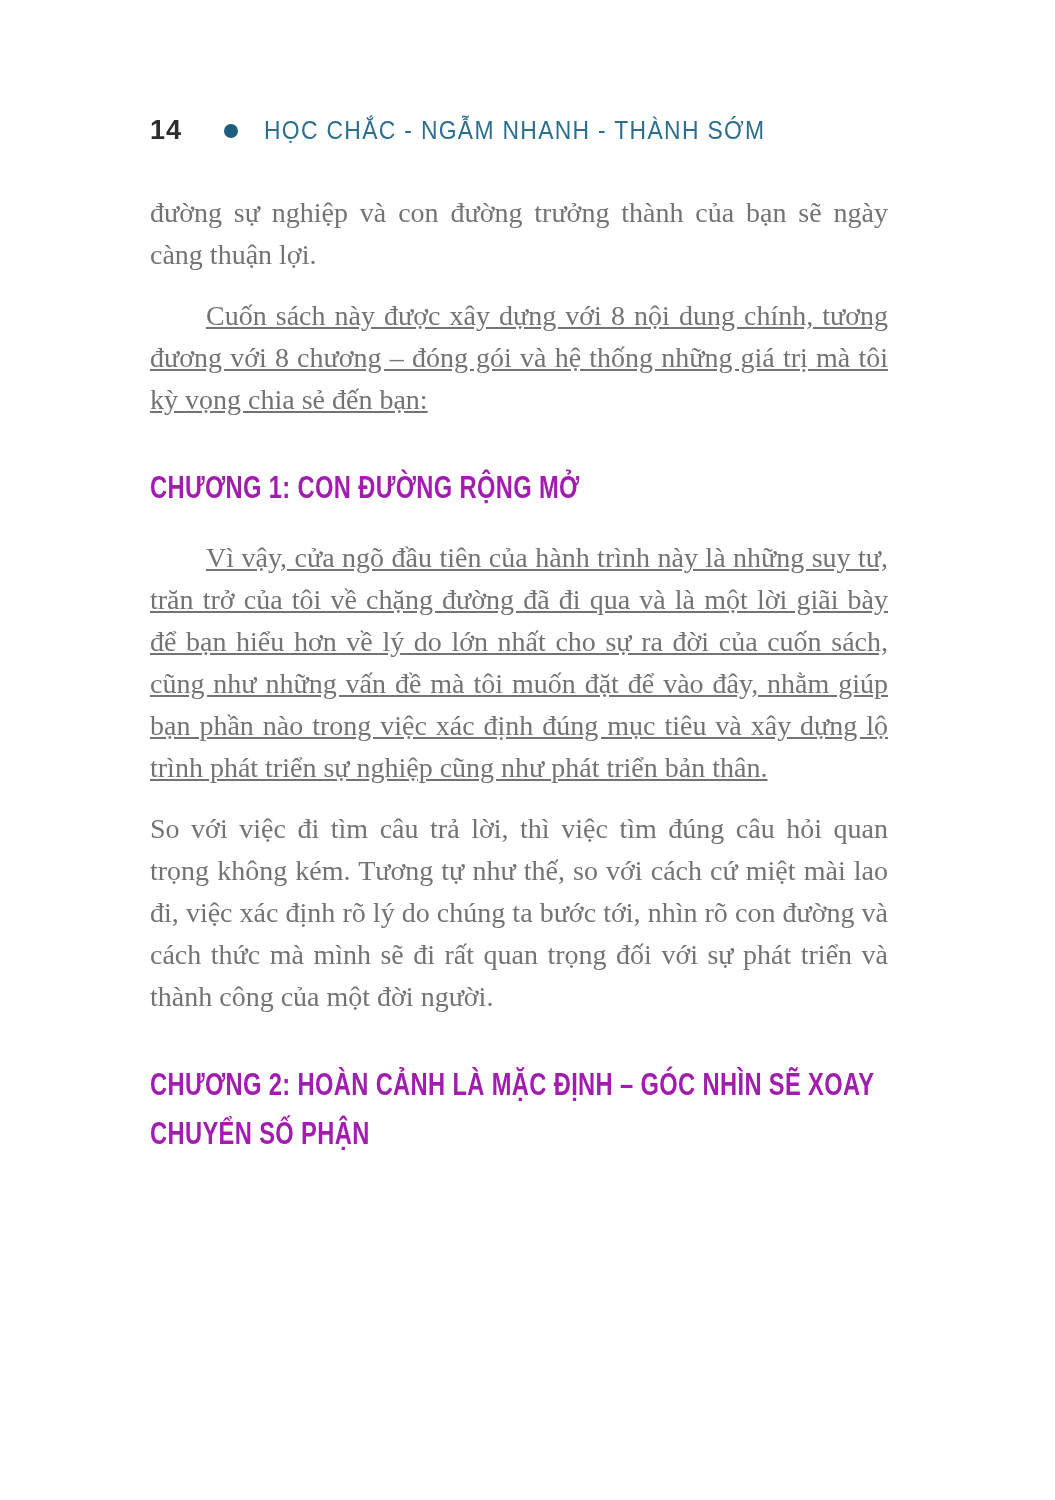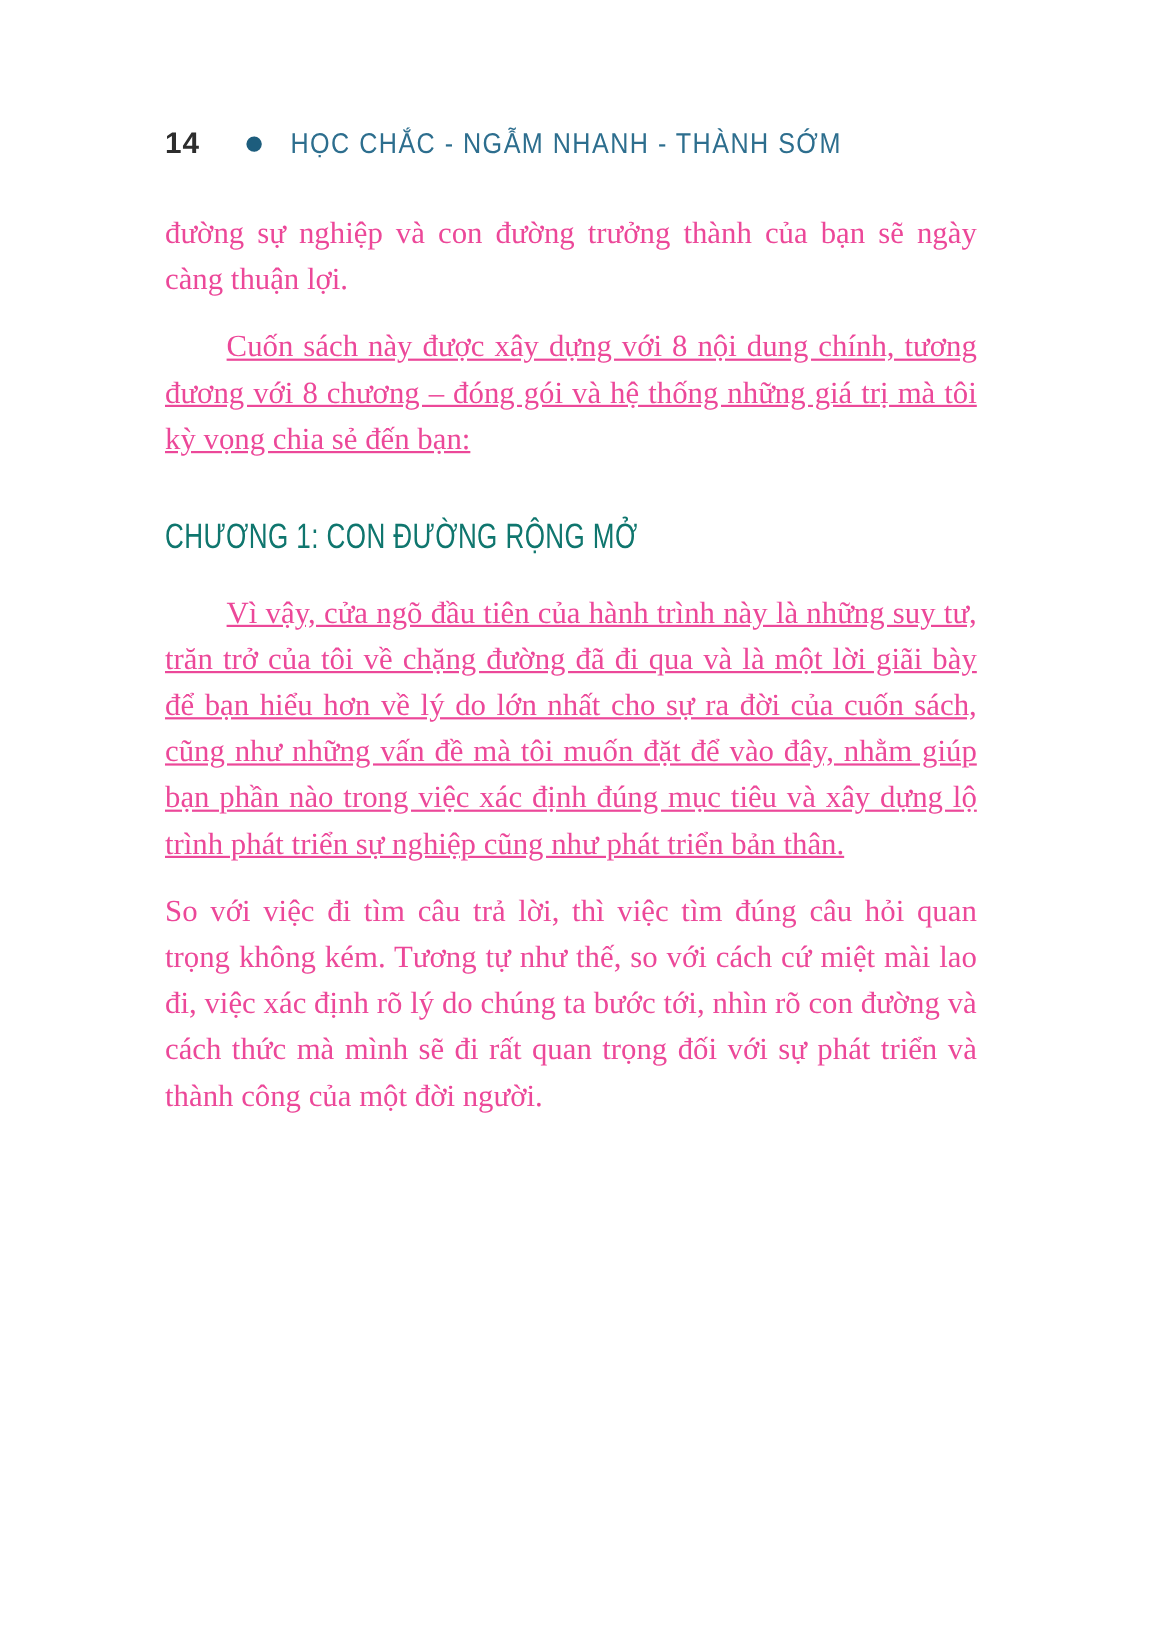--- a/index.html
+++ b/index.html
@@ -48,35 +48,35 @@
   }
   
   .content {
     margin-top: 44px;
     width: 755px;
   }
   .para {
     font-family: "Liberation Serif", "DejaVu Serif", serif;
     font-size: 28px;
     line-height: 42px;
-    color: #ec4899;
+    color: #737373;
     text-align: justify;
     margin: 0 17px 19px 0;
   }
   .para.indent {
     text-indent: 56px;
     text-decoration: underline;
   }
   .chapter-heading {
     margin: 42px 0 25px 0;
     font-family: "Liberation Sans", sans-serif;
-    font-weight: normal;
+    font-weight: bold;
     font-size: 32px;
     line-height: 49px;
-    color: #0f766e;
+    color: #a21caf;
   }
   .heading-line {
     display: block;
     white-space: nowrap;
     transform: scaleX(0.74);
     transform-origin: left center;
     letter-spacing: 0.5px;
   }
 </style>
 </head>
@@ -97,16 +97,20 @@
     <p class="para indent">Cuốn sách này được xây dựng với 8 nội dung chính, tương đương với 8 chương – đóng gói và hệ thống những giá trị mà tôi kỳ vọng chia sẻ đến bạn:</p>
 
     <h2 class="chapter-heading">
       <span class="heading-line">CHƯƠNG 1: CON ĐƯỜNG RỘNG MỞ</span>
     </h2>
 
     <p class="para indent">Vì vậy, cửa ngõ đầu tiên của hành trình này là những suy tư, trăn trở của tôi về chặng đường đã đi qua và là một lời giãi bày để bạn hiểu hơn về lý do lớn nhất cho sự ra đời của cuốn sách, cũng như những vấn đề mà tôi muốn đặt để vào đây, nhằm giúp bạn phần nào trong việc xác định đúng mục tiêu và xây dựng lộ trình phát triển sự nghiệp cũng như phát triển bản thân.</p>
 
     <p class="para">So với việc đi tìm câu trả lời, thì việc tìm đúng câu hỏi quan trọng không kém. Tương tự như thế, so với cách cứ miệt mài lao đi, việc xác định rõ lý do chúng ta bước tới, nhìn rõ con đường và cách thức mà mình sẽ đi rất quan trọng đối với sự phát triển và thành công của một đời người.</p>
 
+    <h2 class="chapter-heading">
+      <span class="heading-line">CHƯƠNG 2: HOÀN CẢNH LÀ MẶC ĐỊNH – GÓC NHÌN SẼ XOAY</span>
+      <span class="heading-line">CHUYỂN SỐ PHẬN</span>
+    </h2>
 
 
   </main>
 </div>
 
 </body></html>

